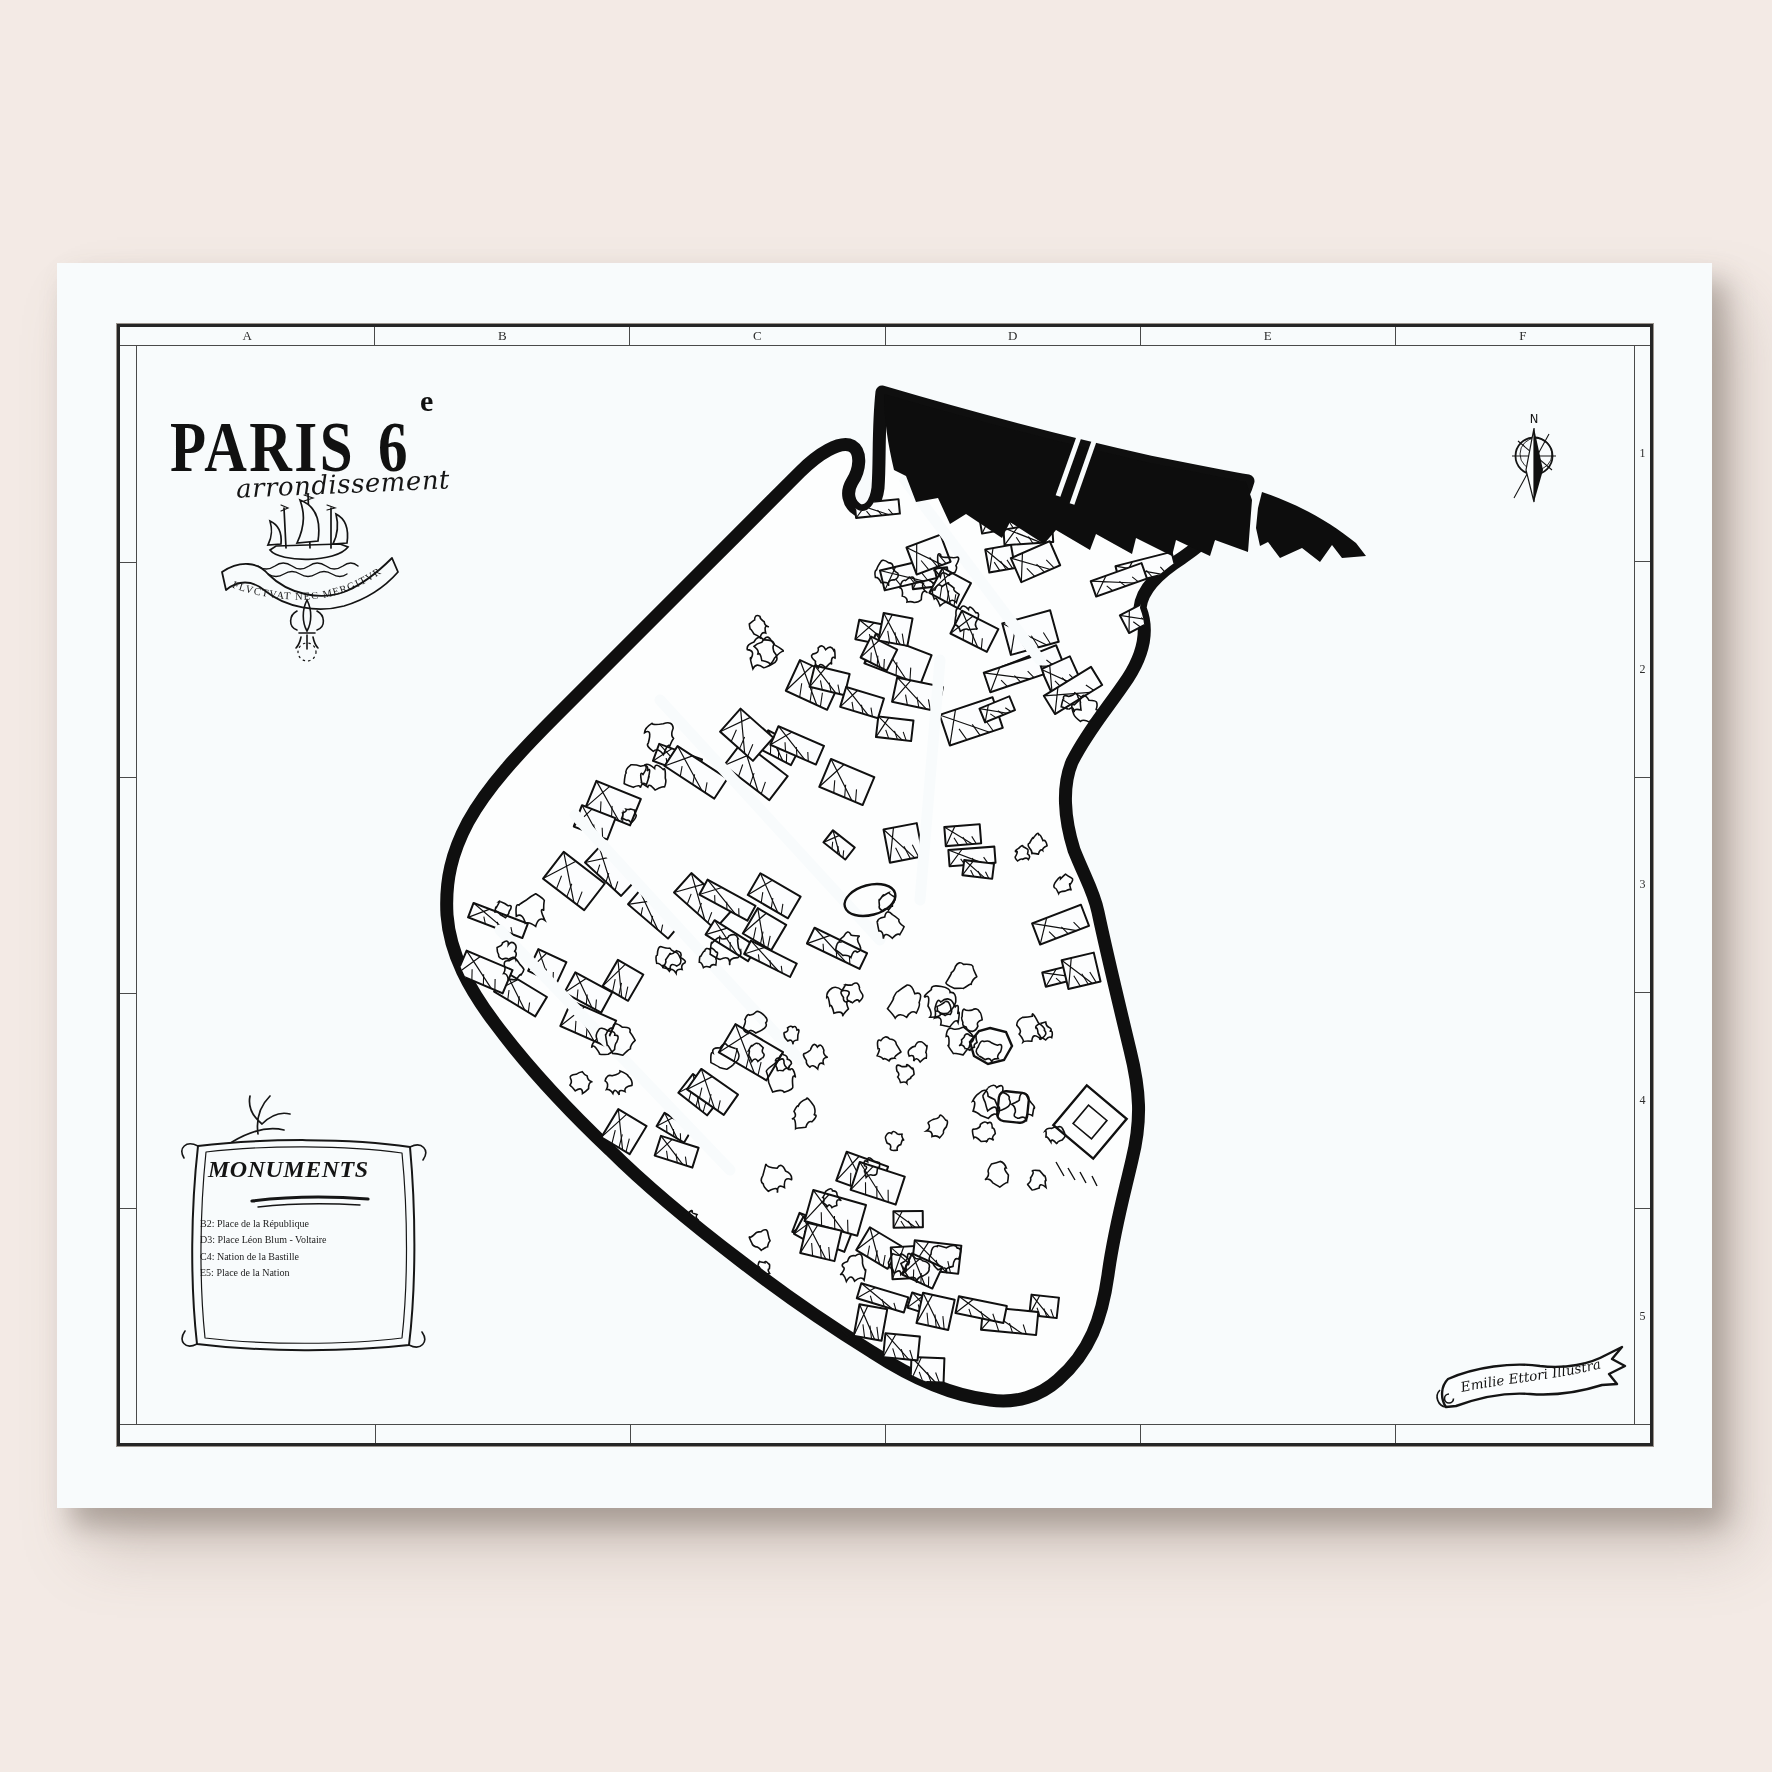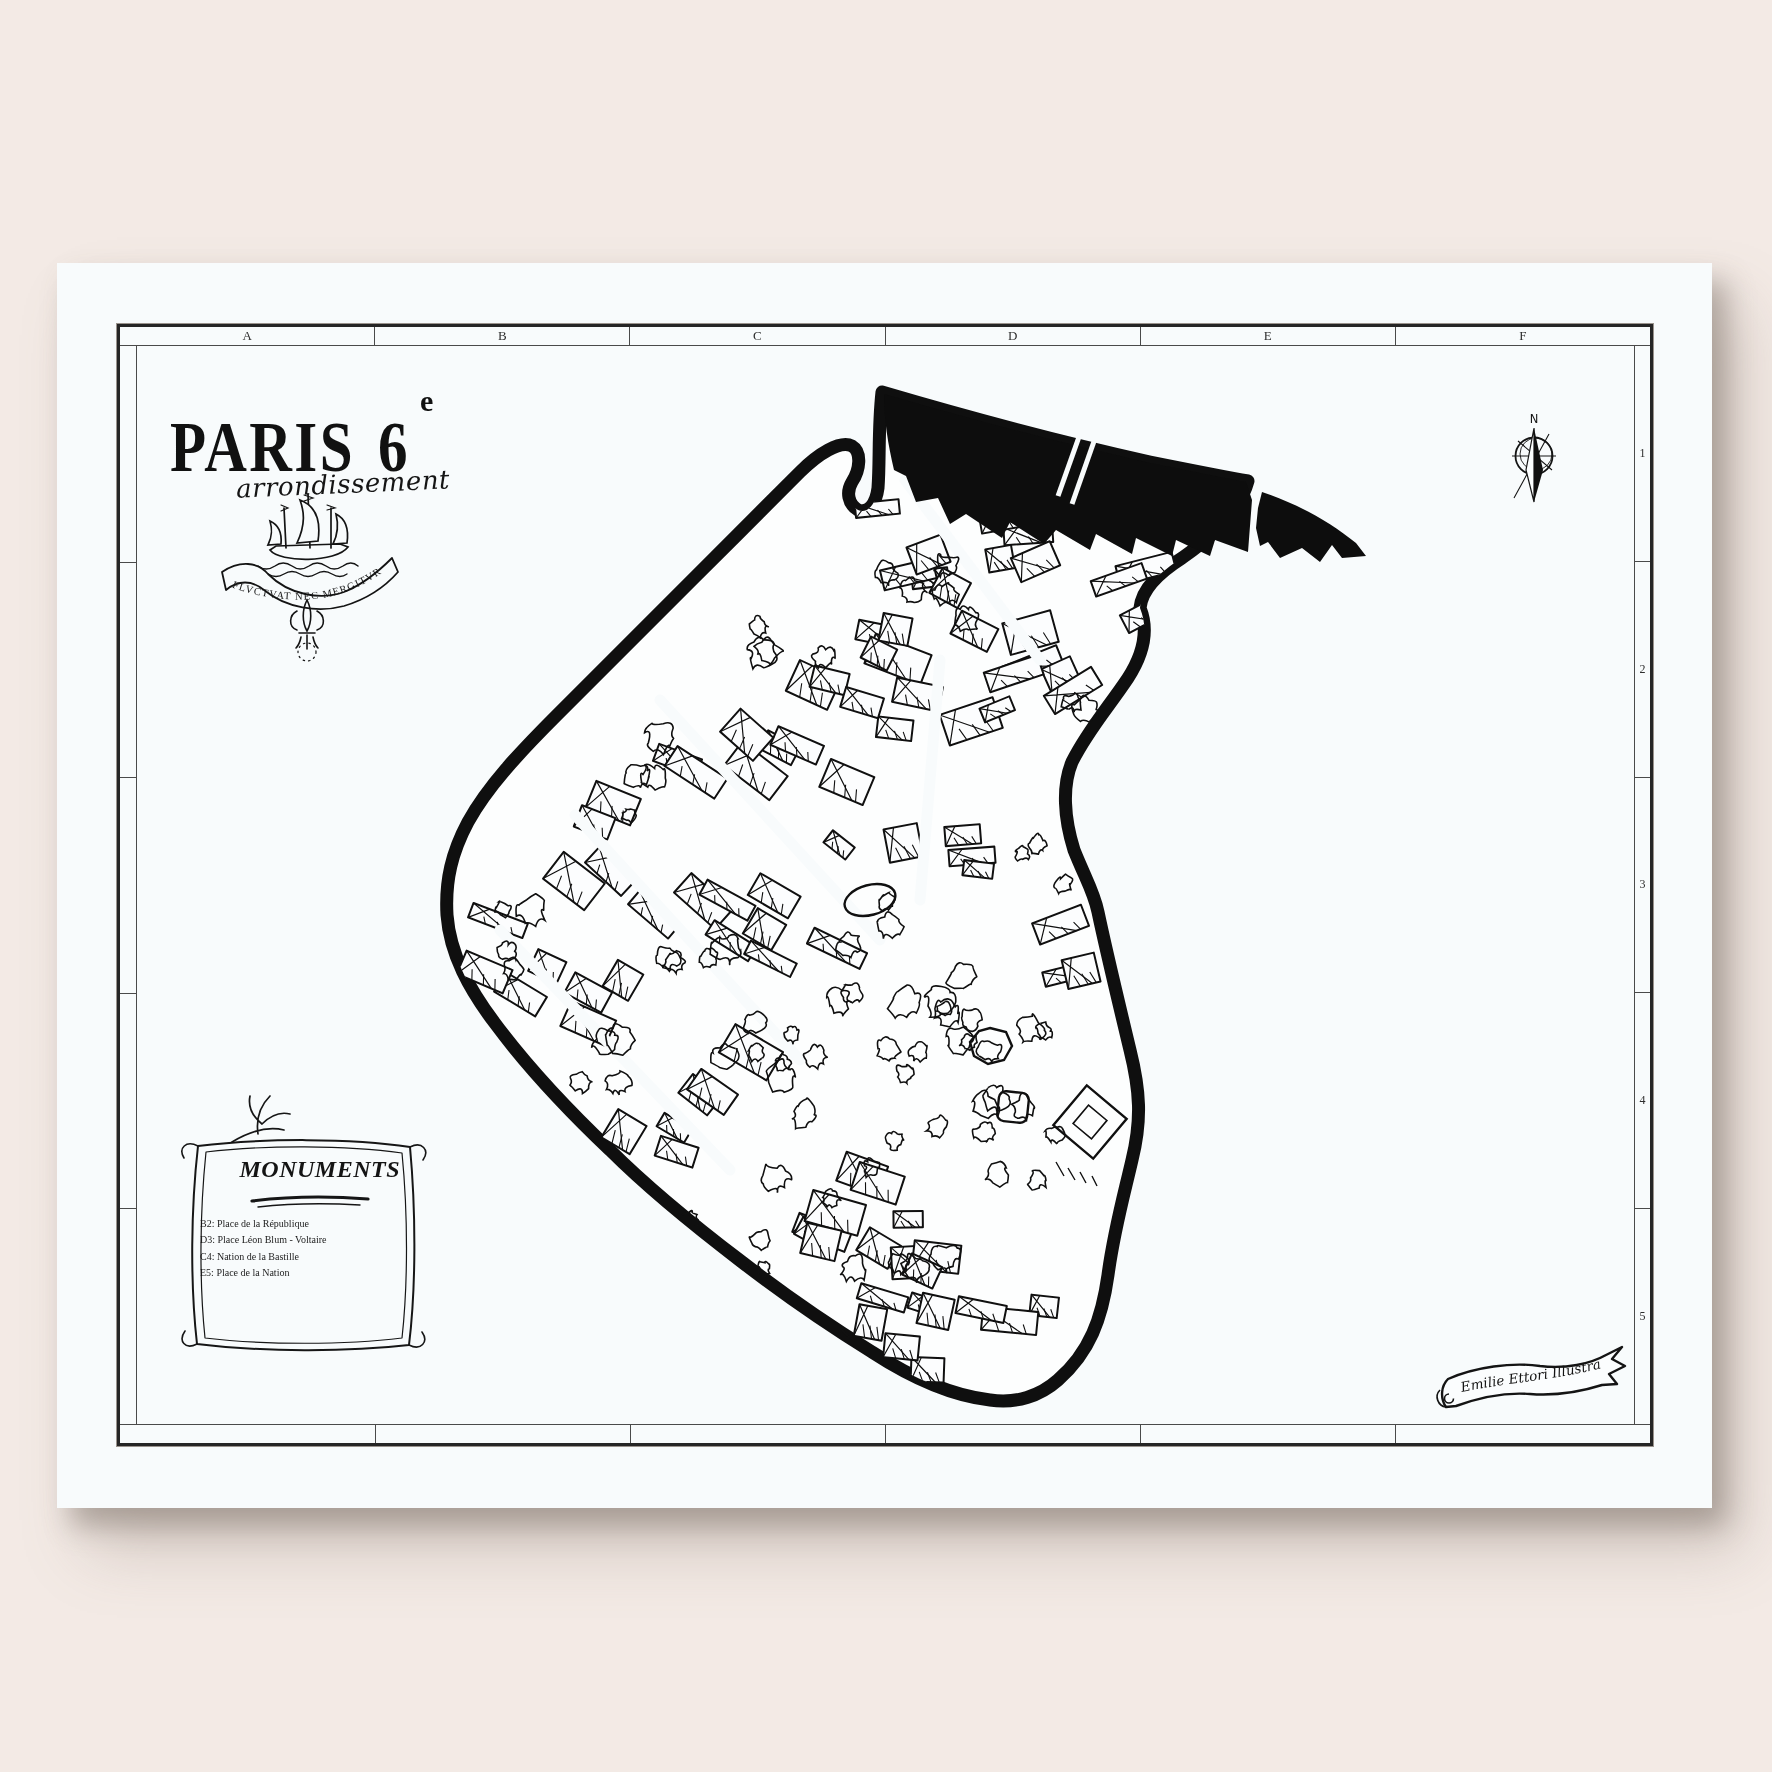--- a/index.html
+++ b/index.html
@@ -25,21 +25,21 @@
   .grid-left .tick{position:absolute;left:0;width:100%;height:1px;background:#4a4a4a;}
   .grid-bottom{position:absolute;left:0;right:0;bottom:0;height:19px;border-top:1px solid #4a4a4a;box-sizing:border-box;}
   .grid-bottom .tick{position:absolute;top:0;height:100%;width:1px;background:#4a4a4a;}
   .title-city{position:absolute;left:170px;top:406px;font-size:72px;font-weight:bold;color:#111;
               letter-spacing:3px;transform:scaleX(.82);transform-origin:left top;white-space:nowrap;}
   .title-city .num{margin-left:28px;}
   .title-sup{position:absolute;left:420px;top:384px;font-size:30px;font-weight:bold;color:#111;}
   .title-sub{position:absolute;left:236px;top:470px;width:170px;text-align:center;font-size:26px;
              font-style:italic;color:#151515;transform:rotate(-2.5deg);
              font-family:"DejaVu Serif", serif;letter-spacing:.5px;}
-  .legend-head{position:absolute;left:208px;top:1156px;width:192px;text-align:right;font-size:24px;
+  .legend-head{position:absolute;left:208px;top:1156px;width:192px;text-align:left;font-size:24px;
                font-weight:bold;font-style:italic;color:#141414;letter-spacing:.5px;}
   .legend-list{position:absolute;left:200px;top:1216px;width:215px;font-size:10px;line-height:16.4px;
                color:#1c1c1c;}
   svg.art{position:absolute;left:0;top:0;pointer-events:none;}
 </style>
 </head>
 <body>
 
 <div class="canvas">
 

